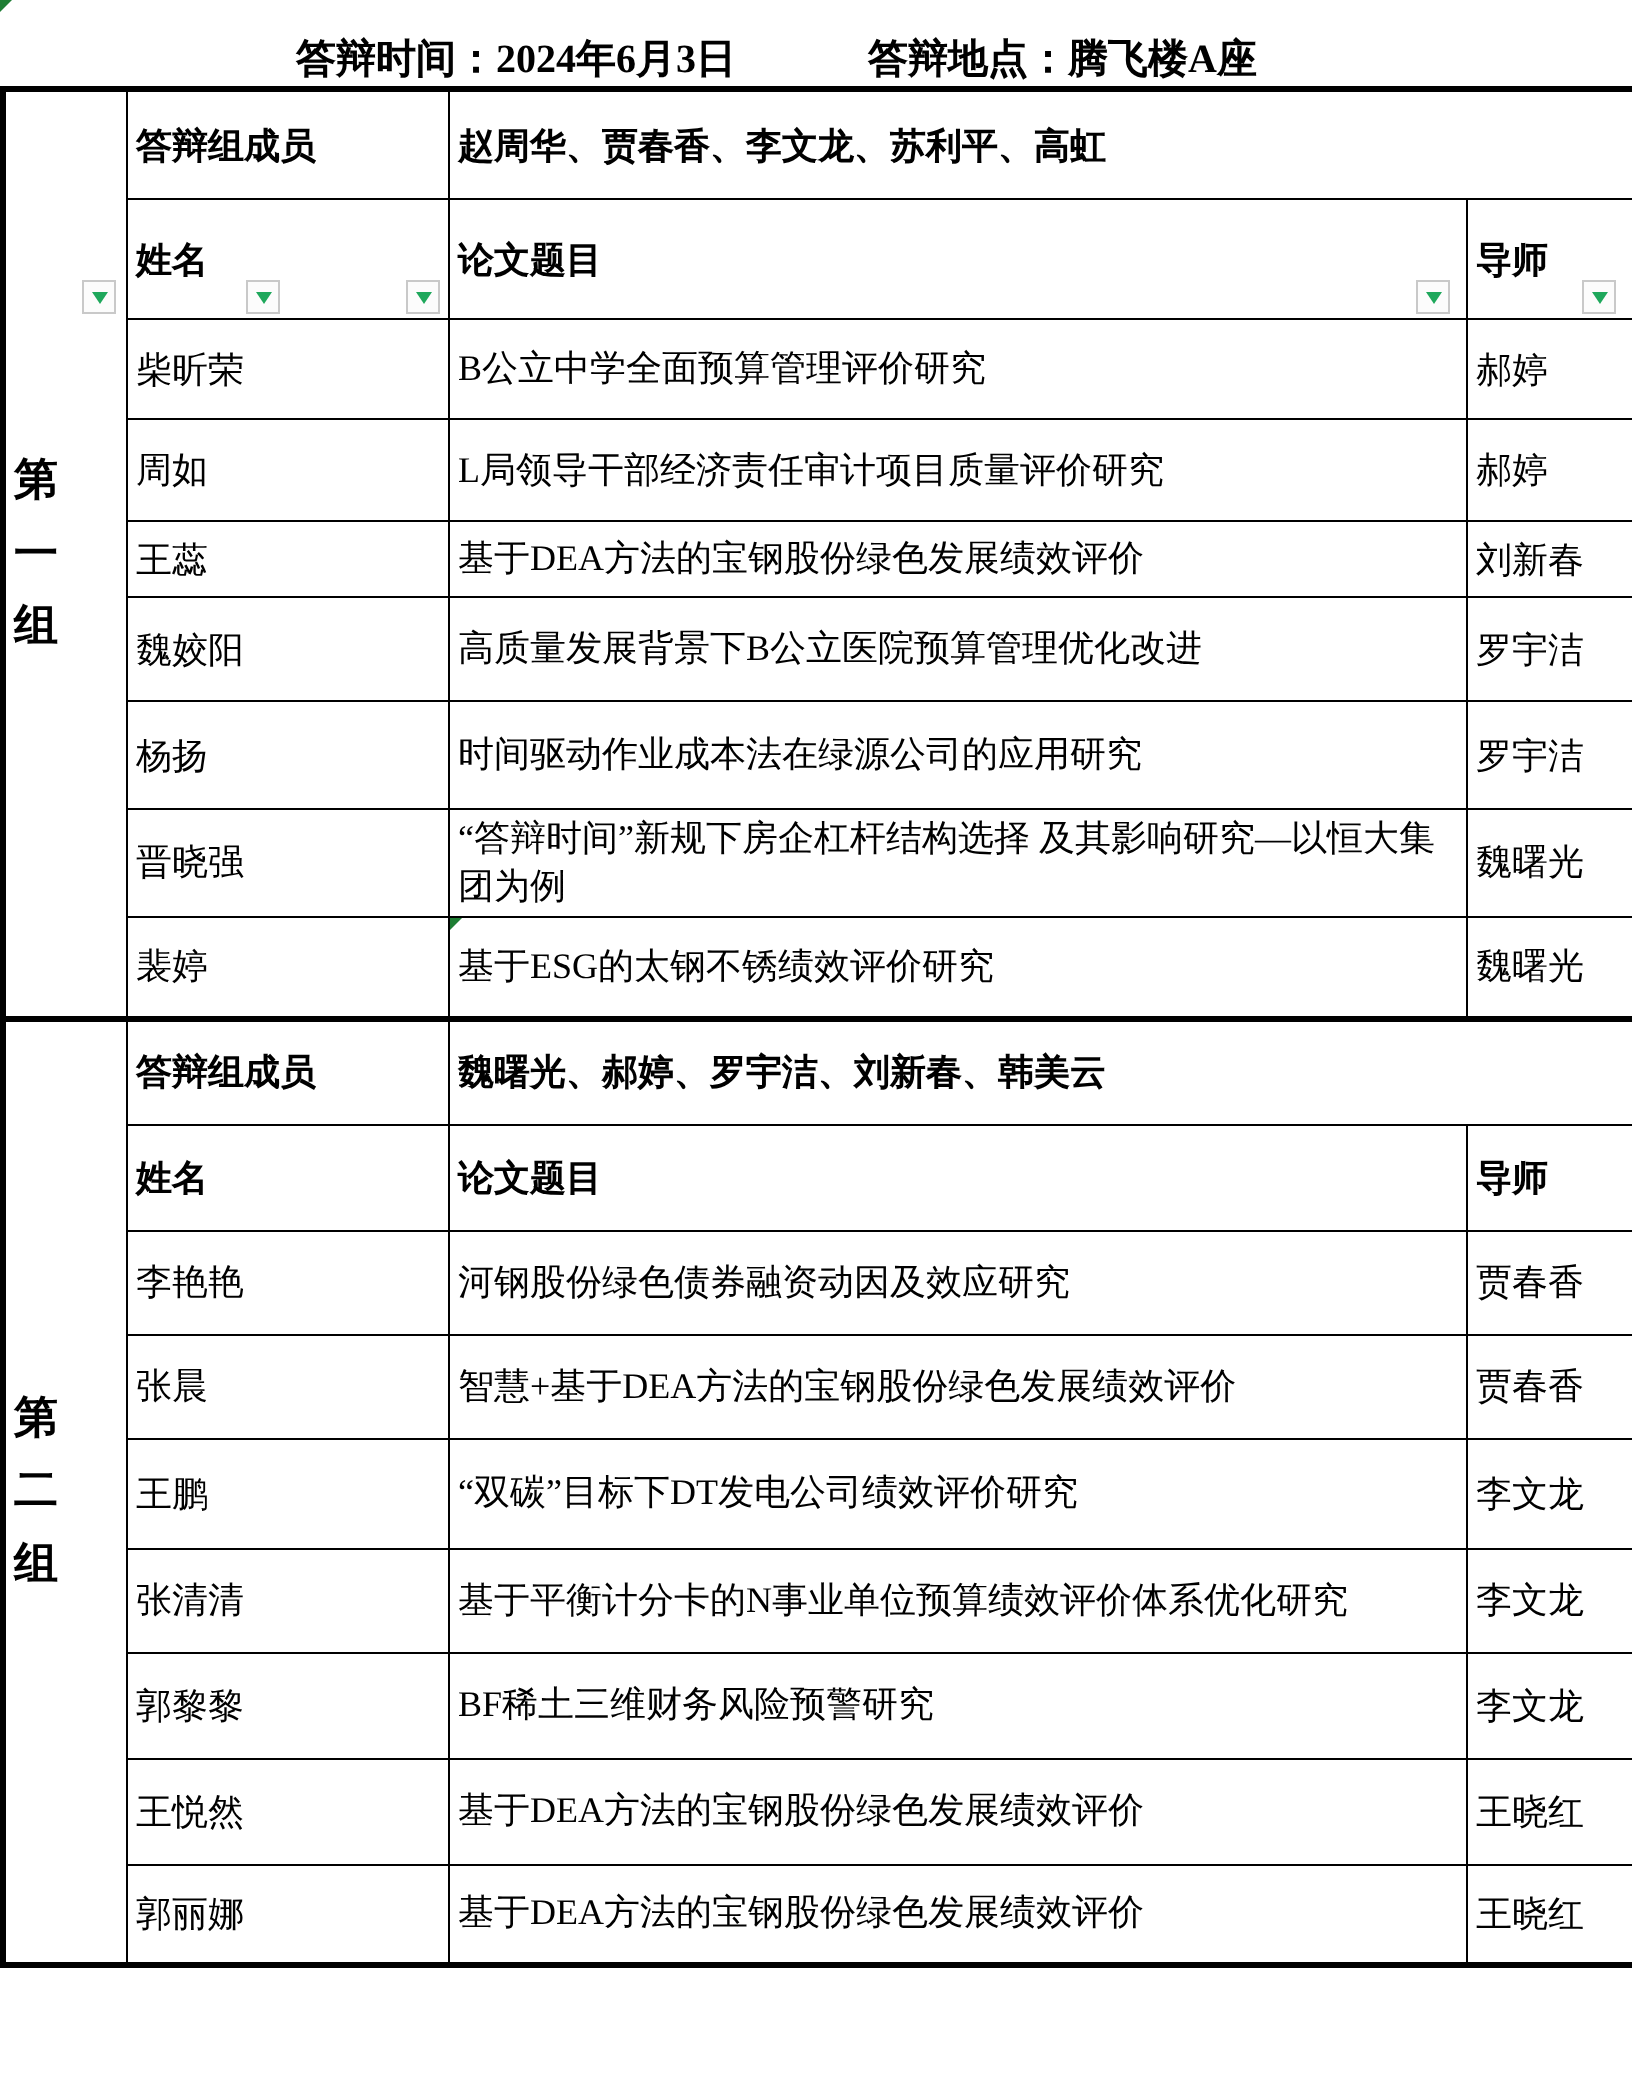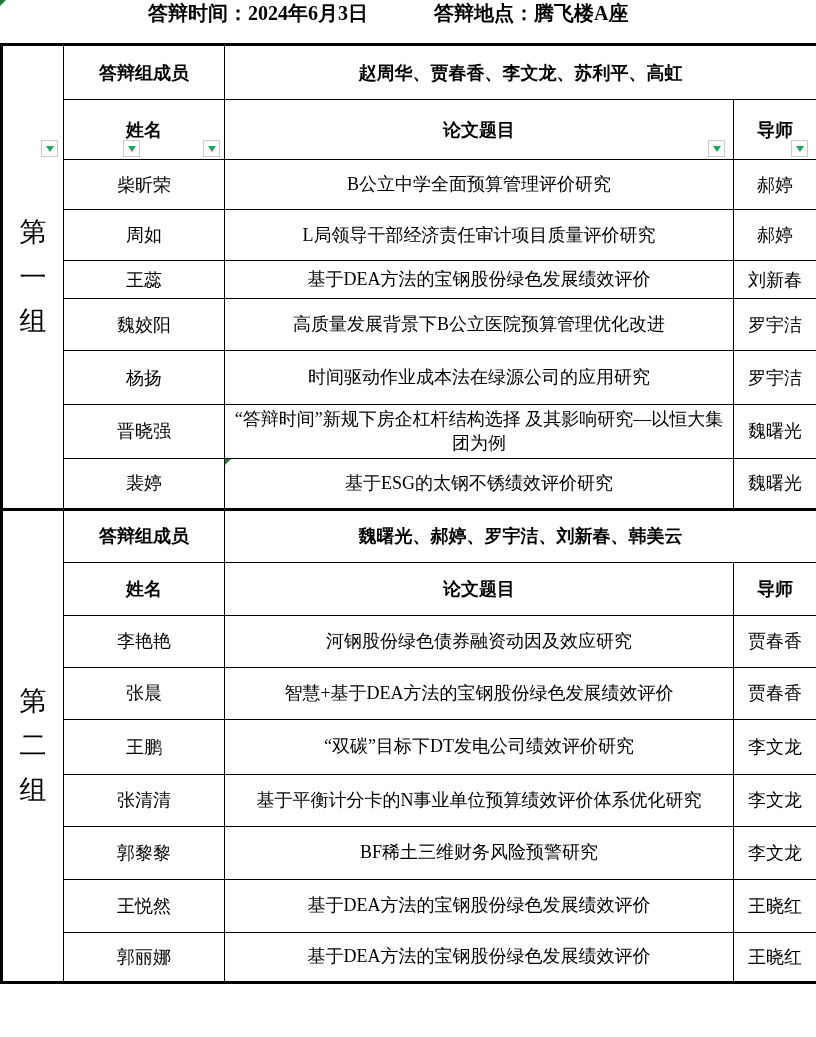--- a/index.html
+++ b/index.html
@@ -7,48 +7,47 @@
     position:relative;
     width:816px;height:1037px;
     background:#ffffff;
     font-family:"Liberation Serif","DejaVu Serif",serif;
     color:#000;
     overflow:hidden;
   }
   
   .top-header{
     position:absolute;top:0;left:0;width:816px;height:43px;
-    display:flex;align-items:flex-start;
+    display:flex;align-items:flex-end;
     font-weight:bold;font-size:20px;
   }
   .top-header .time{margin-left:148px;}
   .top-header .place{margin-left:66px;}
 
   
   .table-wrap{position:absolute;top:43px;left:0;width:816px;}
   table.sched{
     border-collapse:collapse;
     table-layout:fixed;
     width:816px;
     border:3px solid #000;
   }
   table.sched td{
     border:1.5px solid #000;
-    text-align:center;
     vertical-align:middle;
     padding:2px 4px;
     font-size:18px;
     overflow:hidden;
   }
   tbody.group-2 tr:first-child td{border-top:3px solid #000;}
   td.group-label-cell{font-weight:bold;}
   td.group-label-cell .vtext{
     display:inline-block;width:1.05em;
     word-break:break-all;line-height:1.65;
-    font-weight:normal;font-size:27px;
+    font-weight:bold;font-size:22px;
   }
   td.members-label-cell,td.members-cell,
   td.name-header-cell,td.title-header-cell,td.advisor-header-cell{
     font-weight:bold;font-size:19px;
   }
   td.title-cell{line-height:1.35;font-family:Liberation Serif, serif;}
 
   
   .filter-btn{
     position:absolute;top:140px;

